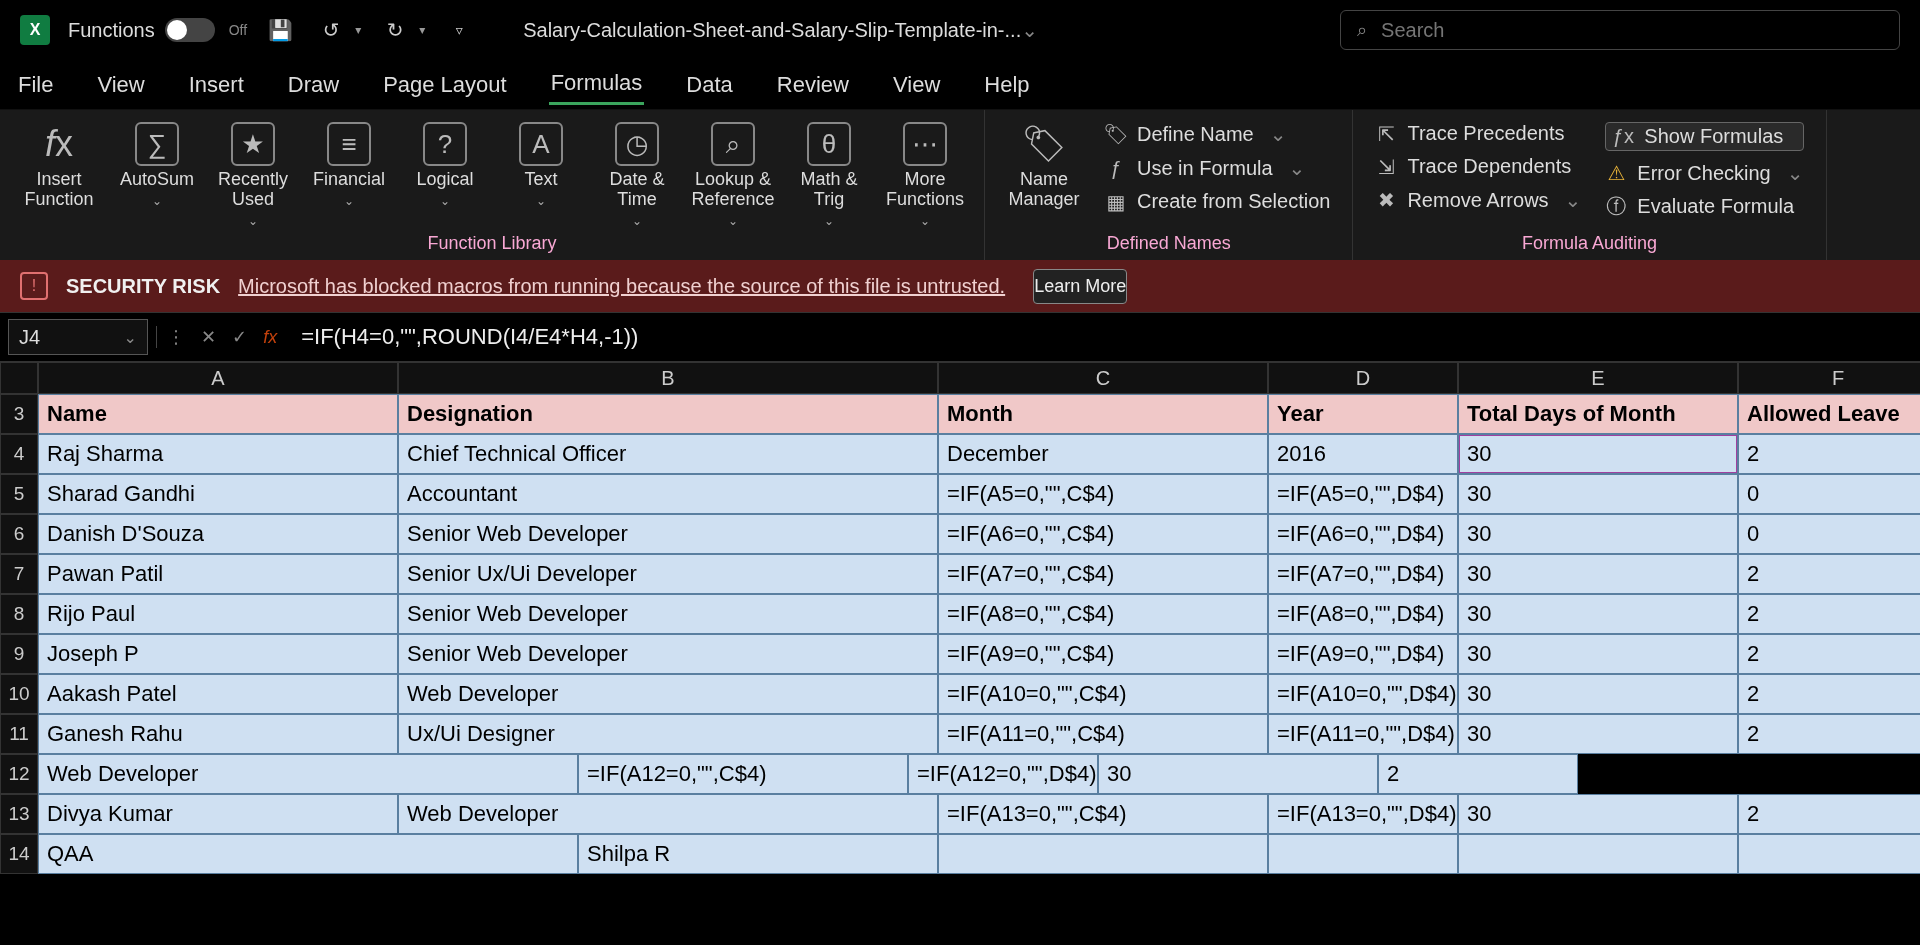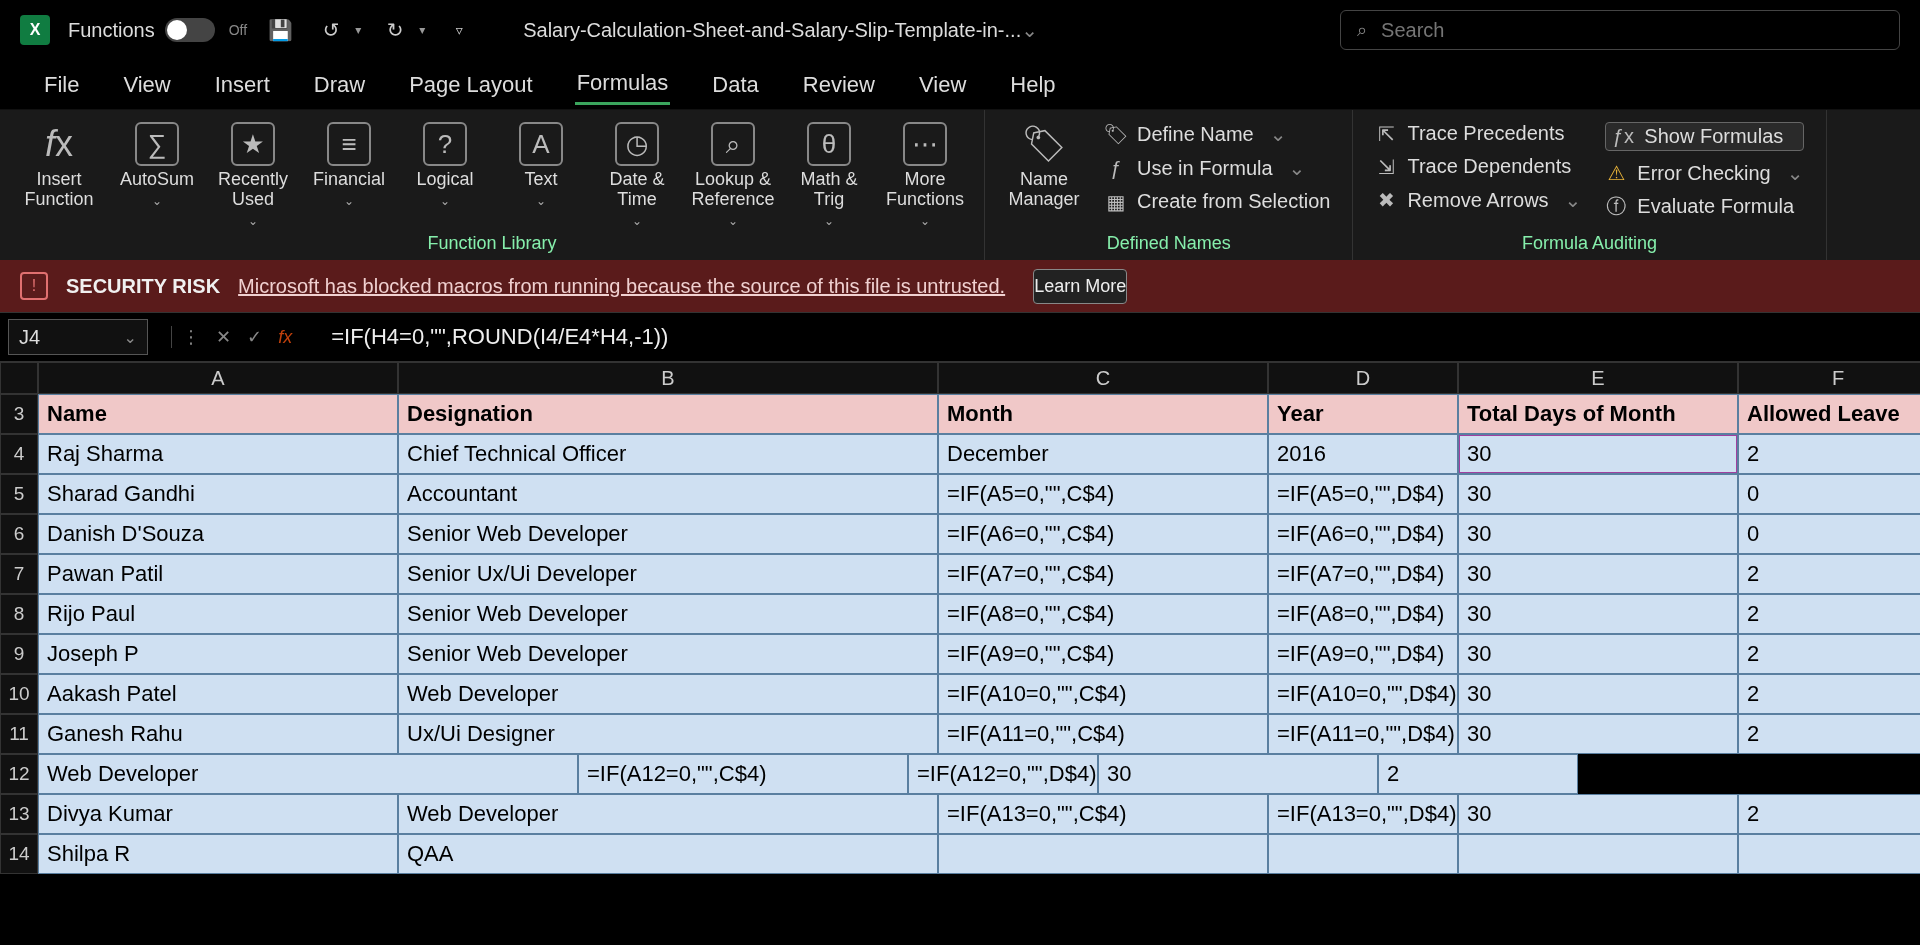--- a/index.html
+++ b/index.html
@@ -12,47 +12,47 @@
   .toggle { width:50px; height:24px; border-radius:12px; background:#444; display:flex; align-items:center; padding:2px; position:relative; }
   .toggle-knob { width:20px; height:20px; border-radius:50%; background:#fff; }
   .toggle-label { font-size:14px; color:#888; margin-left:4px; }
   .tb-btn { width:32px; height:32px; display:flex; align-items:center; justify-content:center; color:#ccc; font-size:20px; }
   .tb-drop { font-size:12px; color:#999; margin-left:-10px; }
   .doc-title { flex: 0 0 auto; margin-left:30px; color:#ddd; font-size:20px; display:flex; align-items:center; }
   .search { margin-left:auto; width:560px; height:40px; border:1px solid #444; border-radius:6px; display:flex; align-items:center; padding:0 16px; gap:14px; color:#888; }
   .search input { background:transparent; border:none; outline:none; color:#ccc; font-size:20px; flex:1; }
 
   
-  .tabs { display:flex; align-items:center; height:50px; padding:0 42px; gap:40px; border-bottom:1px solid #111; }
+  .tabs { display:flex; align-items:center; height:50px; padding:0 16px; gap:40px; border-bottom:1px solid #111; }
   .tab { color:#ddd; font-size:22px; padding:6px 2px; cursor:pointer; }
   .tab.active { border-bottom:3px solid #3ba55d; }
 
   
   .ribbon { display:flex; height:150px; background:#1a1a1a; }
   .group { border-right:1px solid #333; padding:8px 14px 4px; display:flex; flex-direction:column; justify-content:space-between; }
   .group-buttons { display:flex; gap:8px; align-items:flex-start; }
   .bigbtn { width:90px; display:flex; flex-direction:column; align-items:center; text-align:center; color:#ddd; font-size:18px; gap:4px; padding-top:4px; }
   .bigbtn .ico { width:44px; height:44px; border:2px solid #888; border-radius:6px; display:flex; align-items:center; justify-content:center; font-size:26px; color:#bbb; }
   .bigbtn.noframe .ico { border:none; font-size:36px;}
   .bigbtn .lbl { line-height:1.1; }
   .bigbtn .dd { font-size:12px; color:#aaa; }
-  .group-label { text-align:center; color:#86efac; font-size:18px; padding:4px 0 2px; }
+  .group-label { text-align:center; color:#f9a8d4; font-size:18px; padding:4px 0 2px; }
   .stackcol { display:flex; flex-direction:column; gap:10px; justify-content:center; padding:4px 8px; }
   .linebtn { display:flex; align-items:center; gap:10px; color:#ddd; font-size:20px; white-space:nowrap; }
   .linebtn .mi { width:22px; height:22px; display:flex; align-items:center; justify-content:center; color:#bbb; }
   .show-formulas-active { border:1px solid #666; border-radius:4px; padding:2px 6px; background:#2a2a2a; }
 
   
   .secbar { height:52px; background:#5a1b1b; display:flex; align-items:center; padding:0 20px; gap:18px; color:#f0f0f0; font-size:20px; }
   .secbar .shield { width:28px; height:28px; border:2px solid #e07070; border-radius:4px; display:flex; align-items:center; justify-content:center; color:#e07070; font-size:16px; transform:rotate(0deg);}
   .secbar .msg { text-decoration:underline; color:#f0d0d0; }
   .learn { margin-left:10px; border:1px solid #888; background:#222; color:#eee; padding:6px 0; border-radius:4px; font-size:18px; }
 
   
-  .fbar { height:50px; background:#000; border-top:1px solid #333; border-bottom:1px solid #333; display:flex; align-items:center;gap:15px; }
+  .fbar { height:50px; background:#000; border-top:1px solid #333; border-bottom:1px solid #333; display:flex; align-items:center; }
   .namebox { width:140px; height:36px; margin:0 8px; border:1px solid #555; background:#111; display:flex; align-items:center; justify-content:space-between; padding:0 10px; color:#ddd; font-size:20px;}
   .namebox .dd { color:#888; font-size:16px; }
   .fbar-sep { display:flex; align-items:center; gap:16px; color:#888; padding:0 10px; border-left:1px solid #444;}
   .fx { font-style:italic; color:#c2410c; }
   .formula-input { flex:1; padding:0 14px; color:#eee; font-size:22px; }
 
   
   .sheet { display:flex; }
   .rowhdrs { display:flex; flex-direction:column; }
   .corner { width:38px; height:32px; background:#111; border:1px solid #333; }
@@ -359,22 +359,22 @@
         </div>
         <div class="row">
           <div class="cell cA">Divya Kumar</div>
           <div class="cell cB">Web Developer</div>
           <div class="cell cC">=IF(A13=0,"",C$4)</div>
           <div class="cell cD">=IF(A13=0,"",D$4)</div>
           <div class="cell cE">30</div>
           <div class="cell cF">2</div>
         </div>
         <div class="row">
+          <div class="cell cB">QAA</div>
           <div class="cell cA">Shilpa R</div>
-          <div class="cell cB">QAA</div>
           <div class="cell cC"></div>
           <div class="cell cD"></div>
           <div class="cell cE"></div>
           <div class="cell cF"></div>
         </div>
       </div>
   </div>
 </div>
 
 </body></html>

